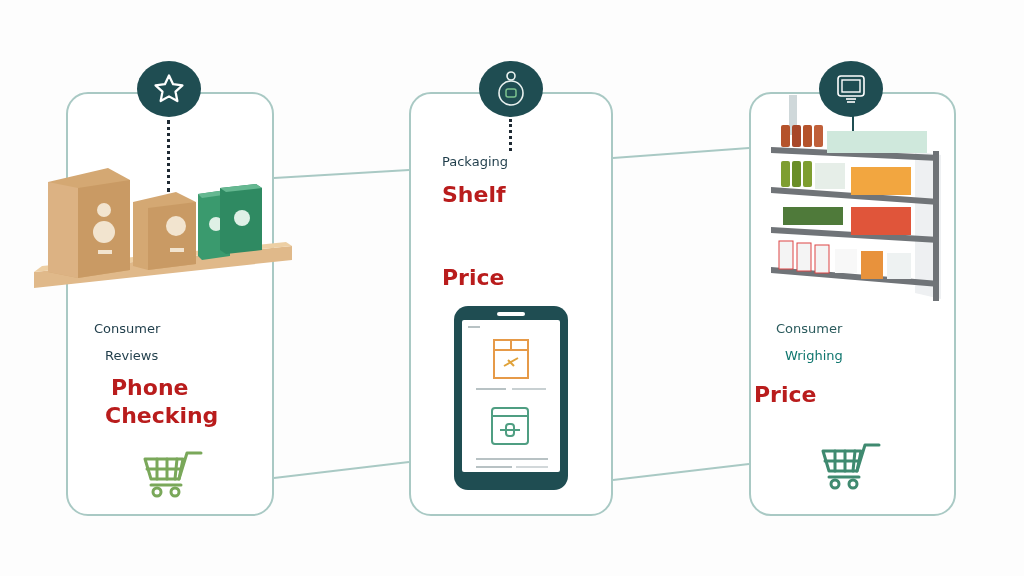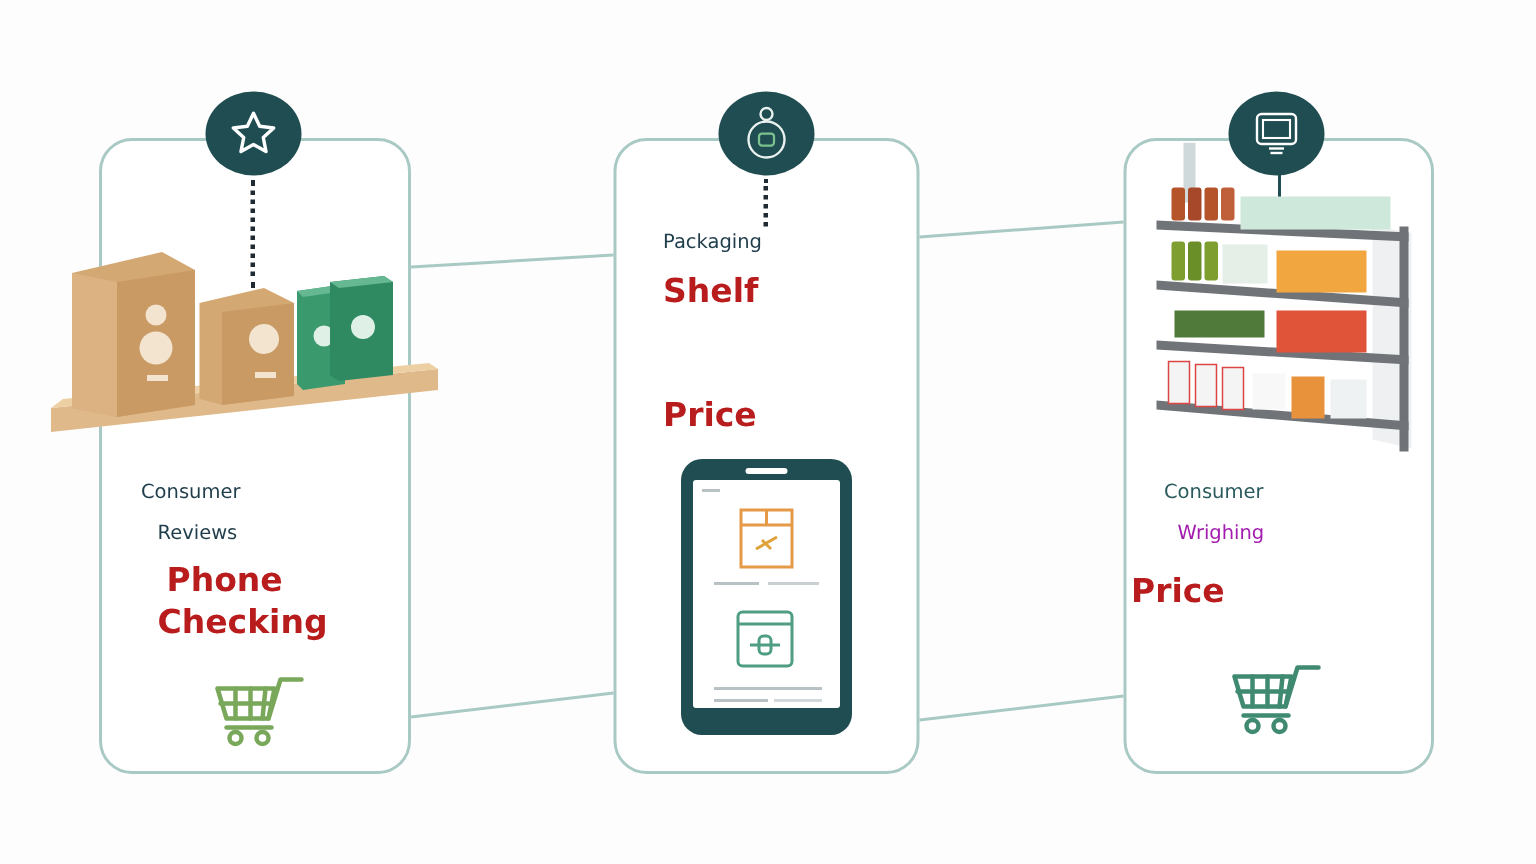--- a/index.html
+++ b/index.html
@@ -20,21 +20,21 @@
   .t-light{font-size:13px;}
   .t-bold{font-size:22px;font-weight:bold;color:#b91c1c;}
   #c1l1{left:94px;top:321px;}
   #c1l2{left:105px;top:348px;}
   #c1l3{left:111px;top:375px;}
   #c1l4{left:105px;top:403px;}
   #c2l1{left:442px;top:154px;}
   #c2l2{left:442px;top:182px;}
   #c2l3{left:442px;top:265px;}
   #c3l1{left:776px;top:321px;color:#2a5a5c;}
-  #c3l2{left:785px;top:348px;color:#a21caf;}
+  #c3l2{left:785px;top:348px;color:#0f766e;}
   #c3l3{left:754px;top:382px;}
   .cart{position:absolute;}
   #cart1{left:143px;top:449px;}
   #cart3{left:819px;top:441px;}
   .illus{position:absolute;}
   #boxes{left:30px;top:160px;}
   #phone{left:452px;top:304px;}
   #shelf{left:765px;top:95px;}
 </style>
 </head>

